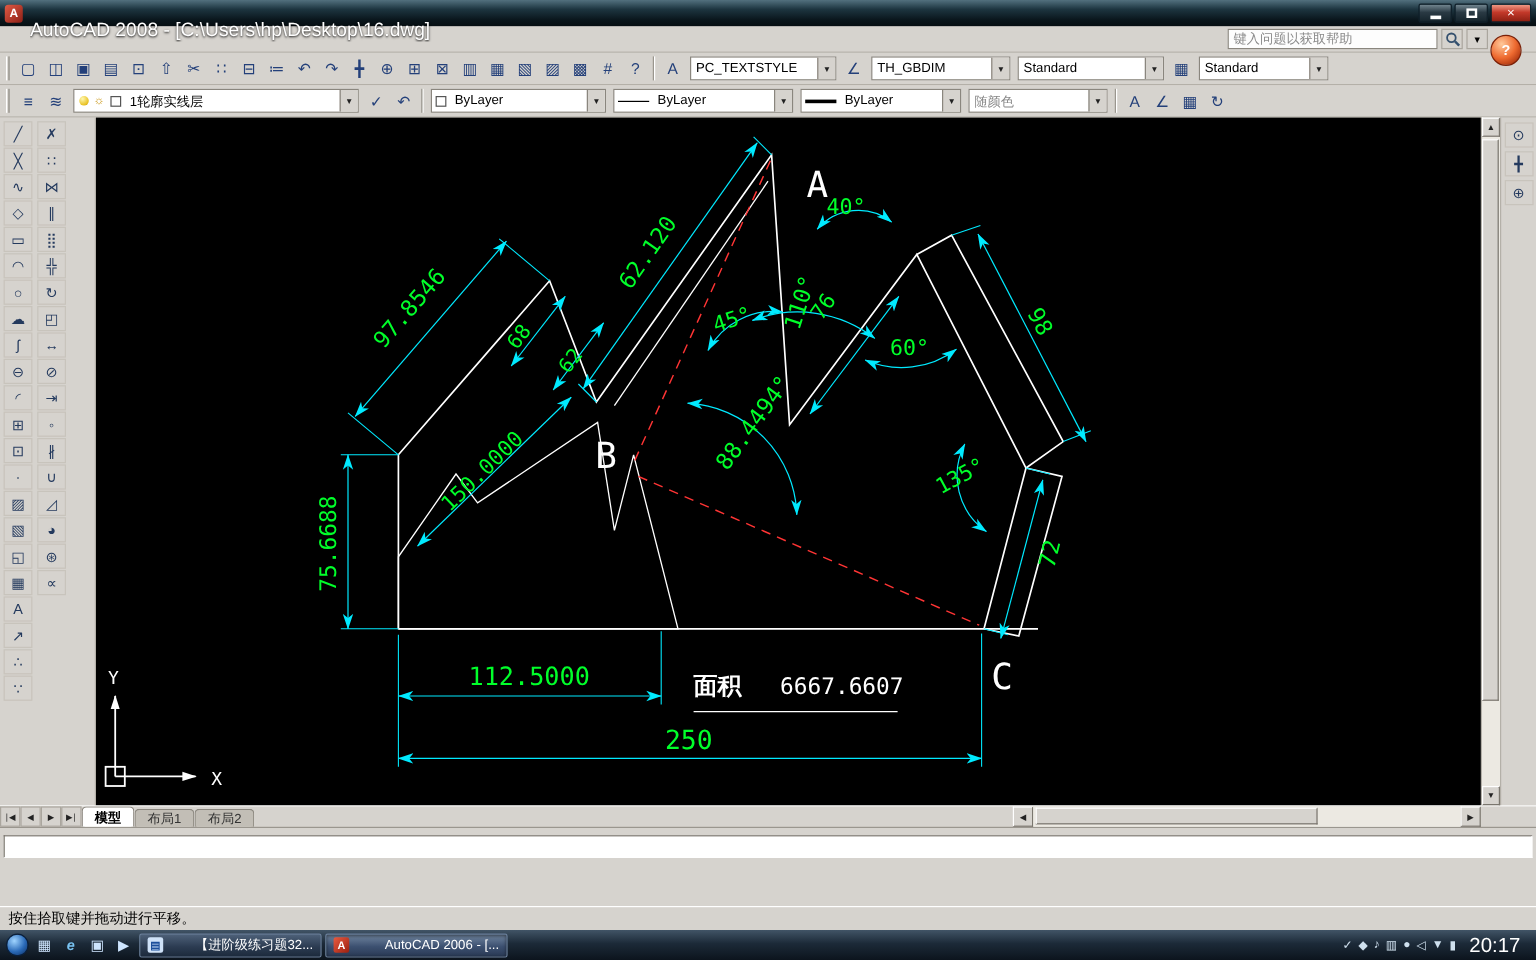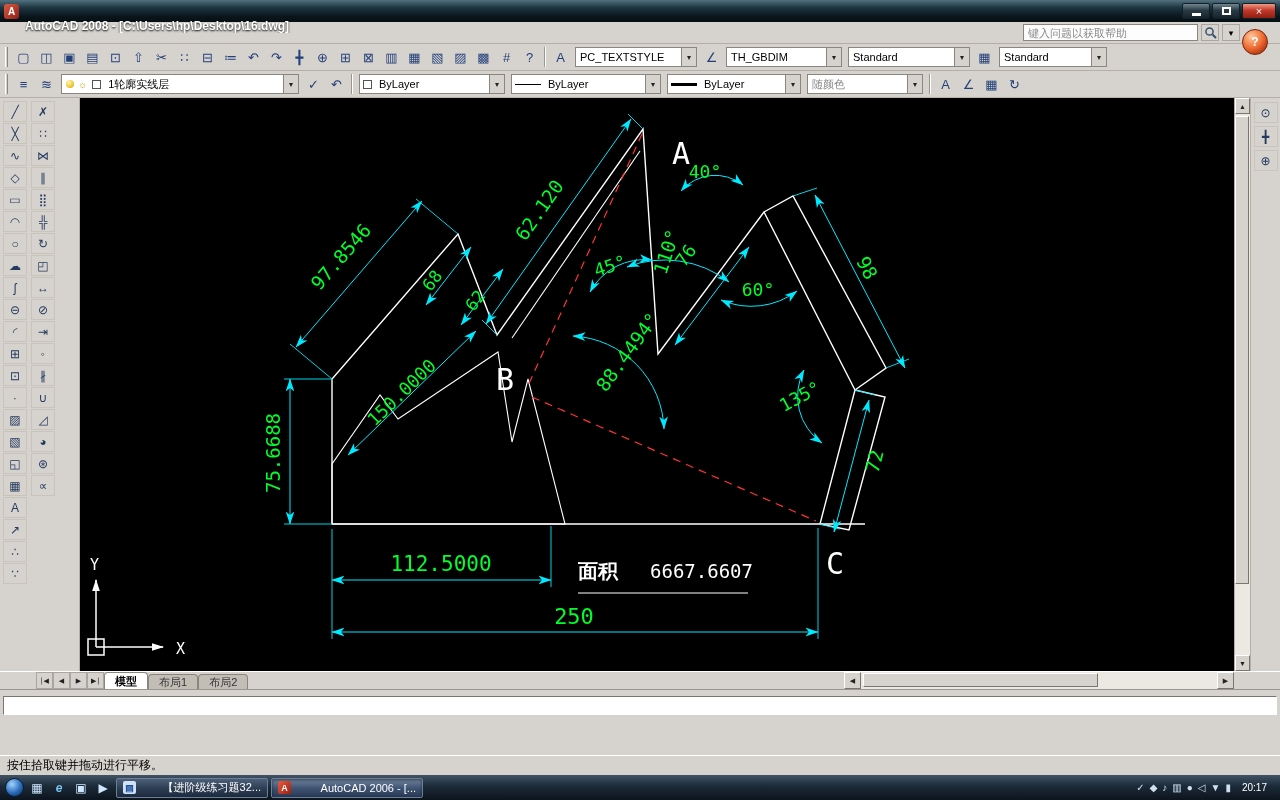--- a/index.html
+++ b/index.html
@@ -4,21 +4,21 @@
 <style>
   * { box-sizing: border-box; margin: 0; padding: 0; }
   html,body { width:1280px; height:800px; overflow:hidden; }
   body { font-family:"Liberation Sans", sans-serif; background:#d6d3ce; position:relative; }
 
   
   .titlebar { height:22px; background:linear-gradient(180deg,#52707e 0%,#1d3540 35%,#0a161c 75%,#060e12 100%);
     display:flex; align-items:center; padding:0 4px; color:#fff; }
   .app-icon { width:15px; height:15px; background:linear-gradient(135deg,#e05a44,#8c1f16); border-radius:3px;
     color:#fff; font-size:10px; font-weight:bold; display:flex; align-items:center; justify-content:center; margin-right:6px; }
-  .title-text { font-size:12px; font-weight:bold; text-shadow:0 1px 2px #000; flex:1; white-space:nowrap; overflow:hidden;margin-top:30px; }
+  .title-text { font-size:16px; font-weight:normal; text-shadow:0 1px 2px #000; flex:1; white-space:nowrap; overflow:hidden;margin-top:30px; }
   .win-btns { display:flex; gap:2px; }
   .win-btn { width:28px; height:16px; display:flex; align-items:center; justify-content:center; font-size:11px; color:#fff;
     border:1px solid #10202a; border-radius:2px; background:linear-gradient(180deg,#72858f,#2a3a44 45%,#15242c); }
   .win-btn.close { width:34px; background:linear-gradient(180deg,#ef9a86,#c3392a 45%,#8c1f12); }
   .min-glyph { width:9px; height:3px; background:#fff; margin-top:7px; }
   .max-glyph { width:9px; height:8px; border:2px solid #fff; }
 
   
   .menubar { height:22px; background:#d6d3ce; border-bottom:1px solid #b4b0a8; display:flex; align-items:center; font-size:12px; padding-left:3px; }
   .menu-item { padding:3px 7px; white-space:nowrap; }
@@ -60,21 +60,21 @@
   .canvas { flex:1; background:#000; position:relative; overflow:hidden; }
   svg.drawing { position:absolute; left:0; top:0; }
   .vscroll { width:16px; background:#ece9e2; border-left:1px solid #b4b0a8; display:flex; flex-direction:column; }
   .scroll-btn { width:100%; height:16px; background:#d6d3ce; border:1px solid; border-color:#fff #7a766e #7a766e #fff;
     font-size:7px; display:flex; align-items:center; justify-content:center; color:#222; flex:none; }
   .vtrack { flex:1; position:relative; }
   .thumb-v { position:absolute; top:2px; left:0; width:14px; height:468px; background:#d6d3ce; border:1px solid; border-color:#fff #7a766e #7a766e #fff; }
   .dock-right { width:30px; background:#d6d3ce; border-left:1px solid #b4b0a8; display:flex; flex-direction:column; align-items:center; padding-top:4px; gap:3px; }
 
   
-  .sheetbar { height:18px; background:#d6d3ce; display:flex; align-items:stretch; border-top:1px solid #fff; font-size:11px;padding-left:36px; }
+  .sheetbar { height:18px; background:#d6d3ce; display:flex; align-items:stretch; border-top:1px solid #fff; font-size:11px; }
   .tabnav { width:17px; display:flex; align-items:center; justify-content:center; font-size:7px; background:#d6d3ce; border:1px solid #aaa69e; color:#222; flex:none; }
   .sheet-tab { padding:0 10px; background:#c2beb6; border:1px solid #8a867e; border-bottom:none; border-radius:4px 4px 0 0;
     margin-top:2px; color:#333; display:flex; align-items:center; }
   .sheet-tab.active { background:#fff; font-weight:bold; color:#000; margin-top:0; }
   .sheet-filler { flex:1; }
   .hscroll { width:390px; display:flex; align-items:stretch; flex:none; }
   .hscroll .scroll-btn { height:auto; width:17px; }
   .htrack { flex:1; background:#ece9e2; position:relative; }
   .thumb-h { position:absolute; left:2px; top:1px; height:14px; width:235px; background:#d6d3ce; border:1px solid; border-color:#fff #7a766e #7a766e #fff; }
   .sheet-cap { width:46px; flex:none; }
@@ -101,21 +101,21 @@
   .taskbar [data-name="internet-explorer-icon"], .taskbar [data-name="internet-explorer"] { color:#79c3f2; font-weight:bold; font-style:italic; }
   .task { display:flex; align-items:center; gap:4px; padding:0 6px; border:1px solid #6a7f9a; border-radius:2px;
     background:linear-gradient(180deg,#4d6078,#2c3c52 55%,#1c2a3c); color:#fff; font-size:11px; width:152px; height:20px; }
   .task.active { background:linear-gradient(180deg,#70859f,#3c5070 55%,#2a3a55); box-shadow:inset 0 1px 3px rgba(0,0,0,.55); }
   .task-label { white-space:nowrap; overflow:hidden; flex:1; text-align:right; }
   .task-ico { width:13px; height:13px; border-radius:2px; display:flex; align-items:center; justify-content:center; font-size:9px; font-weight:bold; flex:none; }
   .task-ico.doc { background:#cfe2f8; color:#1c4f9c; }
   .task-ico.acad { background:linear-gradient(135deg,#e85a40,#9c2010); color:#fff; }
   .tray { margin-left:auto; display:flex; align-items:center; gap:5px; padding:0 4px; }
   .tray-ico { font-size:10px; color:#cfe0ee; }
-  .clock { color:#fff; font-size:10px; padding:0 8px 0 4px; }
+  .clock { color:#fff; font-size:17px; padding:0 8px 0 4px; }
 
   
   .geo { stroke:#fff; stroke-width:1.4; fill:none; }
   .geo-thin { stroke:#fff; stroke-width:1.1; fill:none; }
   .dim { stroke:#00eaff; stroke-width:1; fill:none; }
   .ext { stroke:#00eaff; stroke-width:0.9; fill:none; }
   .redc { stroke:#ff3434; stroke-width:1.2; fill:none; stroke-dasharray:8 6; }
   text.dt { fill:#00ff2a; font-family:"DejaVu Sans Mono",monospace; }
   text.wt { fill:#fff; font-family:"DejaVu Sans Mono",monospace; }
   text.cjk { fill:#fff; font-family:"Liberation Sans",sans-serif; }

